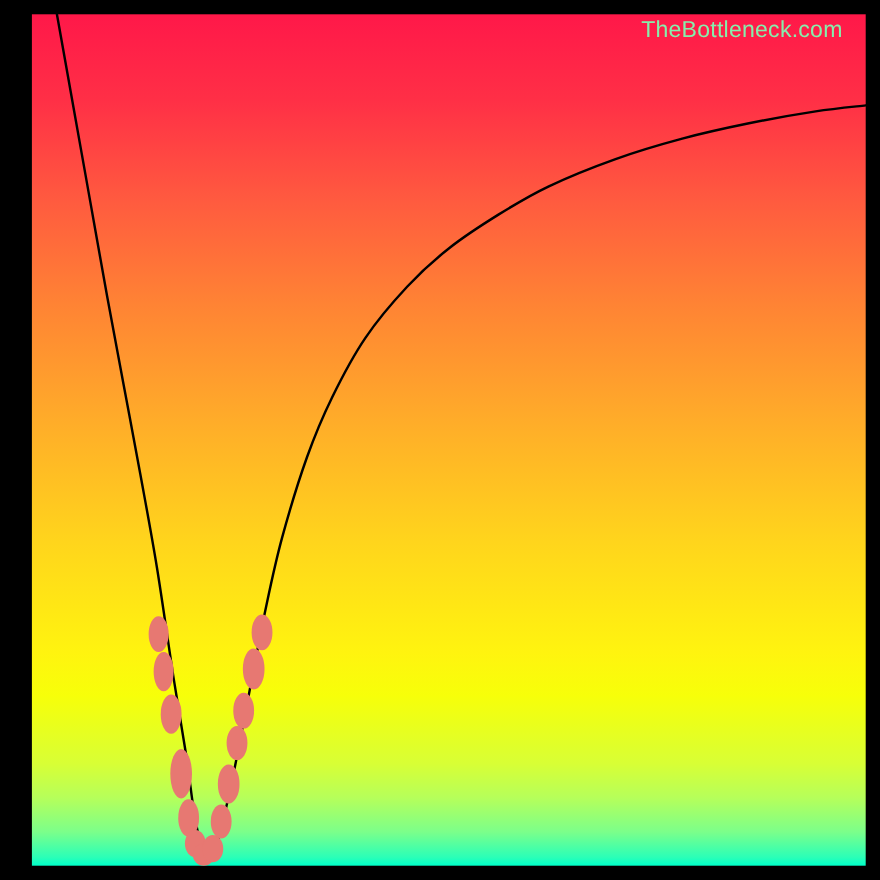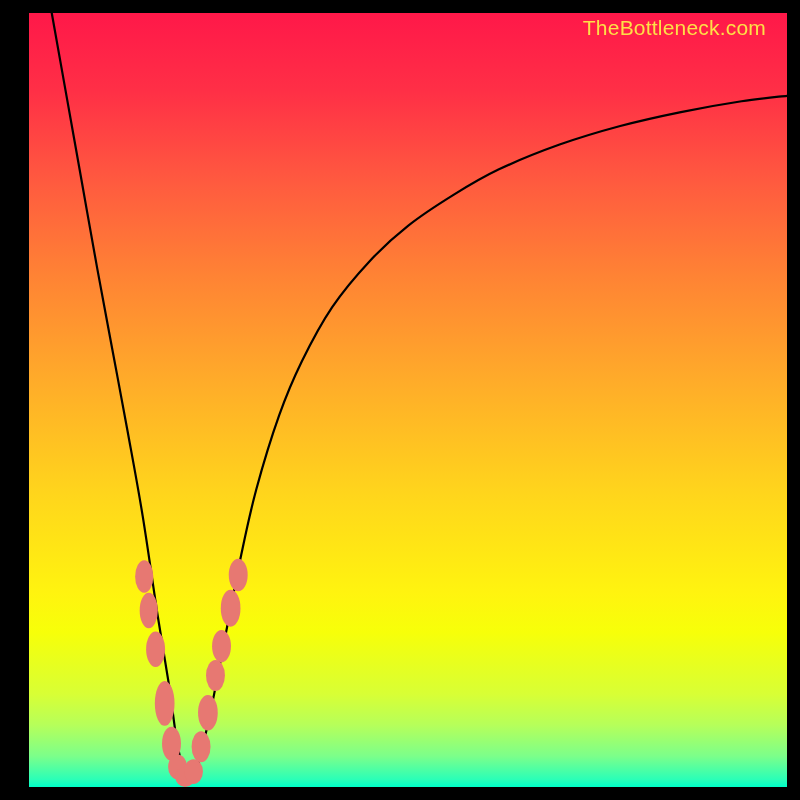--- a/index.html
+++ b/index.html
@@ -37,21 +37,21 @@
       #b6ff5a 92%,
       #7cff8a 96%,
       #2bffb7 99%,
       #00ffc8 100%
     );
   }
   .watermark {
     position: absolute;
     top: 16px;
     right: 34px;
-    color: #fde047;
+    color: #86efac;
     font-size: 21px;
     font-weight: 400;
     letter-spacing: 0.2px;
     user-select: none;
   }
   svg.curve {
     position: absolute;
     left: 0;
     top: 0;
     width: 758px;

